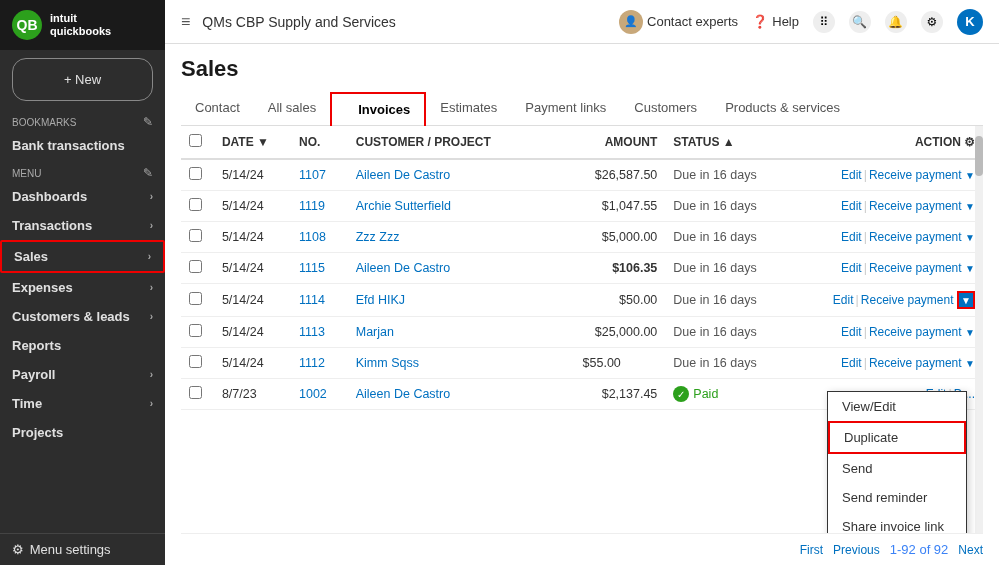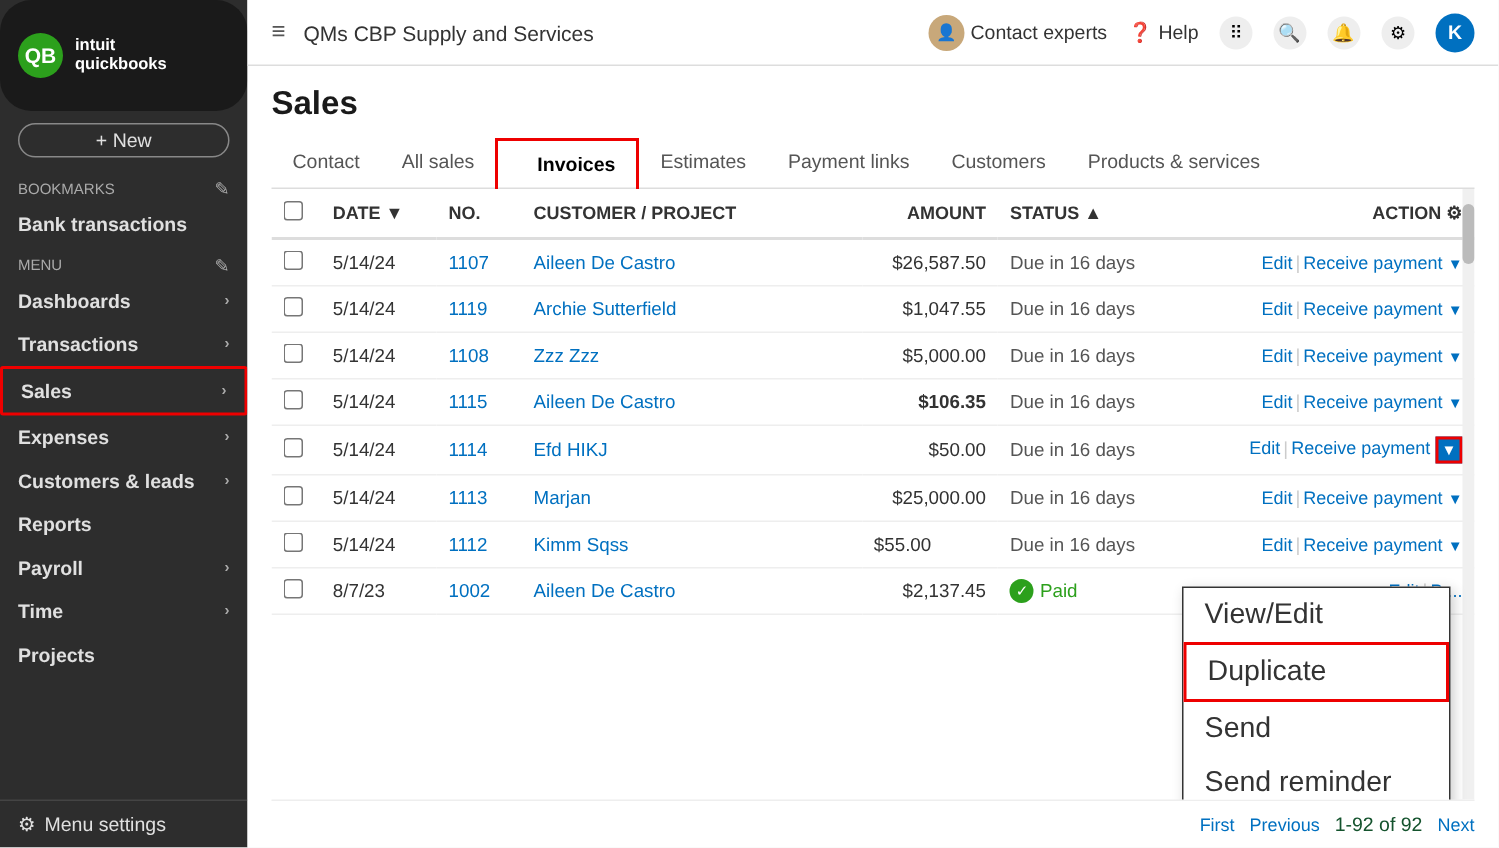--- a/index.html
+++ b/index.html
@@ -11,25 +11,24 @@
       min-width: 165px;
       background: #2d2d2d;
       color: #e0e0e0;
       display: flex;
       flex-direction: column;
       height: 565px;
       overflow: hidden;
     }
     #sidebar-header {
       background: #1a1a1a;
-      padding: 22px 12px;
+      padding: 10px 12px;
       display: flex;
       align-items: center;
       gap: 8px;
-      border-radius: 21px;
     }
     .qb-logo {
       width: 30px;
       height: 30px;
       background: #2ca01c;
       border-radius: 50%;
       display: flex;
       align-items: center;
       justify-content: center;
       font-weight: bold;
@@ -39,21 +38,21 @@
     .brand-text {
       color: white;
       font-size: 11px;
       line-height: 1.2;
     }
     .brand-text span { display: block; font-weight: bold; }
     .new-btn {
       margin: 8px 12px;
       border: 1.5px solid #888;
       border-radius: 14px;
-      padding: 3px 0;
+      padding: 13px 0;
       text-align: center;
       color: #e0e0e0;
       cursor: pointer;
       font-size: 13px;
     }
     .sidebar-section-label {
       font-size: 10px;
       color: #aaa;
       padding: 6px 12px 2px;
       display: flex;
@@ -243,21 +242,21 @@
     
     .pagination {
       display: flex;
       justify-content: flex-end;
       align-items: center;
       gap: 10px;
       padding: 8px 0;
       font-size: 13px;
       border-top: 1px solid #eee;
     }
-    .pagination .page-info { color: #14532d; }
+    .pagination .page-info { color: #3b82f6; }
 
     
     .scroll-indicator {
       position: absolute;
       right: 0;
       top: 0;
       width: 8px;
       height: 100%;
       background: #f0f0f0;
     }
@@ -276,21 +275,21 @@
       top: 265px;
       background: white;
       border: 1.5px solid #333;
       box-shadow: 2px 2px 8px rgba(0,0,0,0.2);
       z-index: 100;
       min-width: 140px;
     }
     .context-menu-item {
       padding: 7px 14px;
       cursor: pointer;
-      font-size: 19px;
+      font-size: 13px;
       color: #333;
     }
     .context-menu-item.highlighted {
       background: #fff;
       border: 2px solid #e00;
     }
   </style>
 </head>
 <body>
 

